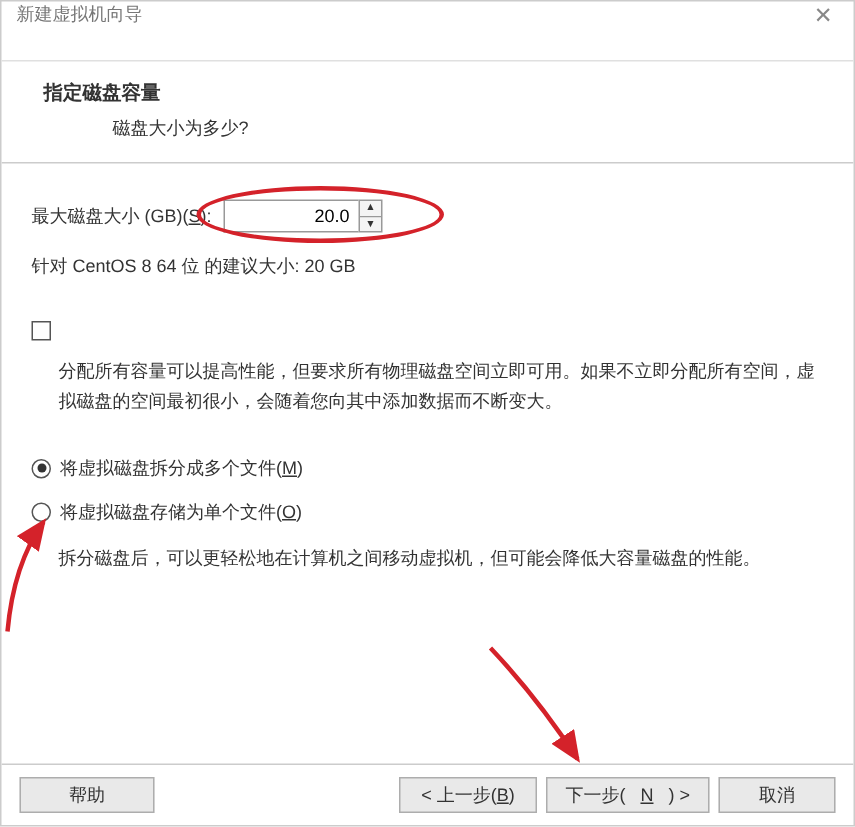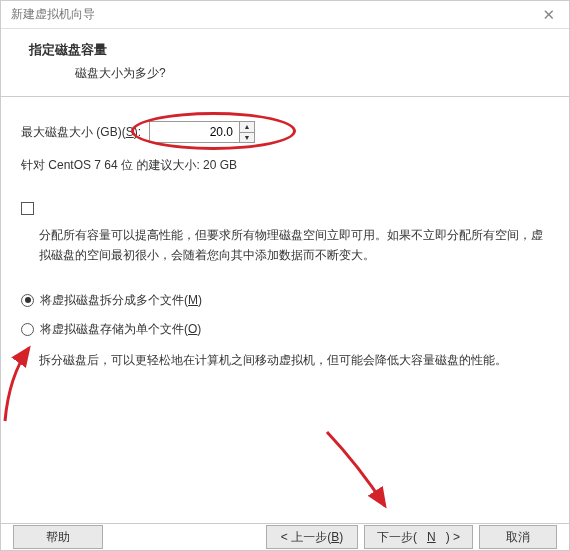--- a/index.html
+++ b/index.html
@@ -9,22 +9,22 @@
       background: #fff;
       width: 570px;
       height: 551px;
       border: 1px solid #ccc;
       position: relative;
       color: #333;
     }
     .titlebar {
       display: flex;
       justify-content: space-between;
-      align-items: center;
-      height: 28px;
+      align-items: flex-start;
+      height: 40px;
       padding: 0 10px;
       border-bottom: 1px solid #e0e0e0;
     }
     .titlebar-title { color: #777; font-size: 12px; }
     .close-x { color: #888; font-size: 15px; font-weight: 300; padding: 0 4px; }
     .header {
       padding: 12px 18px 14px 28px;
       border-bottom: 1px solid #ccc;
     }
     .header-title { font-weight: 700; font-size: 13px; margin-bottom: 6px; }
@@ -125,21 +125,21 @@
     }
     .radio-label u { text-decoration: underline; }
     .radio-desc {
       margin-left: 18px;
       font-size: 12px;
       line-height: 1.7;
     }
     .button-bar {
       position: absolute;
       bottom: 0; left: 0; right: 0;
-      height: 27px;
+      height: 41px;
       border-top: 1px solid #ccc;
       display: flex;
       align-items: center;
       padding: 12px 12px;
     }
     .btn {
       height: 24px;
       background: #e9e9e9;
       border: 1px solid #adadad;
       padding: 0 12px;
@@ -184,21 +184,21 @@
       <div class="spinner">
         <input class="spinner-input" value="20.0" style="">
         <div class="spinner-buttons">
           <div>▲</div>
           <div>▼</div>
         </div>
       </div>
     </div>
   </div>
 
-  <div class="recommend">针对 CentOS 7 64 位 的建议大小: 20 GB</div>
+  <div class="recommend">针对 CentOS 8 64 位 的建议大小: 20 GB</div>
 
   <div class="checkbox-row">
     <div class="checkbox"></div>
   </div>
   <div class="desc">分配所有容量可以提高性能，但要求所有物理磁盘空间立即可用。如果不立即分配所有空间，虚拟磁盘的空间最初很小，会随着您向其中添加数据而不断变大。</div>
 
   <div class="radio-row">
     <div class="radio selected"></div>
     <span class="radio-label">
       <span>将虚拟磁盘拆分成多个文件(</span><u>M</u><span>)</span>

